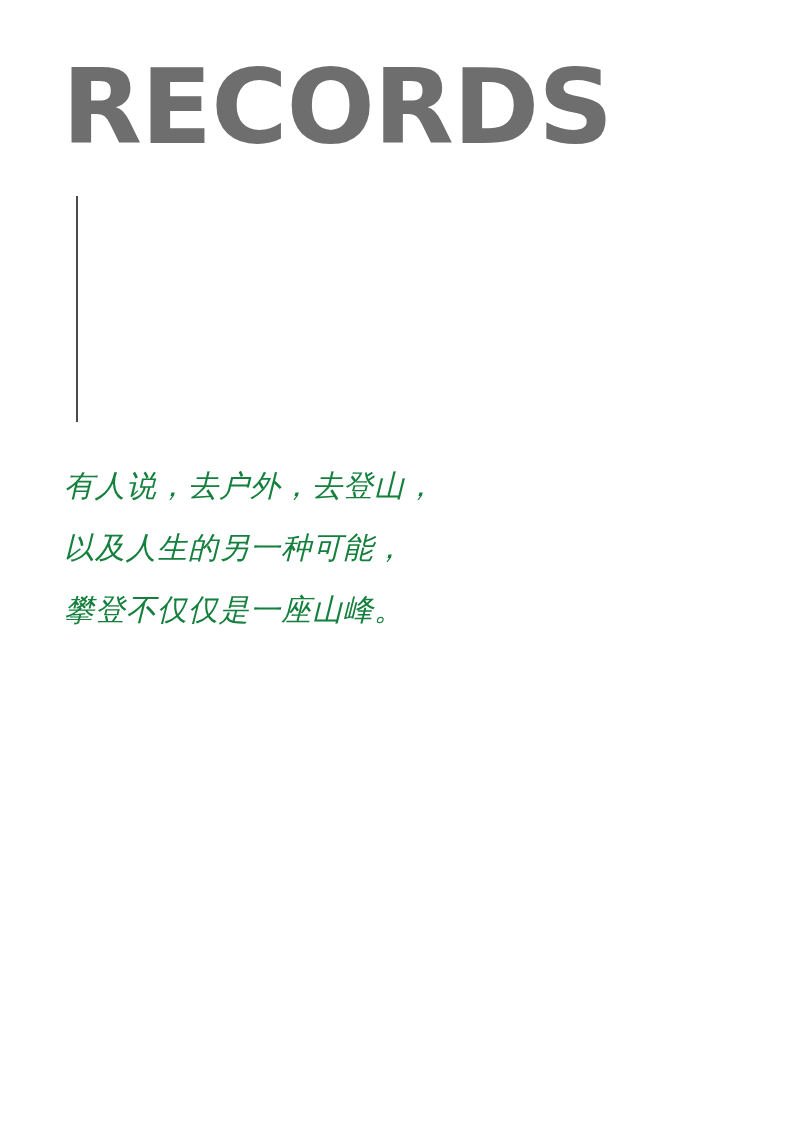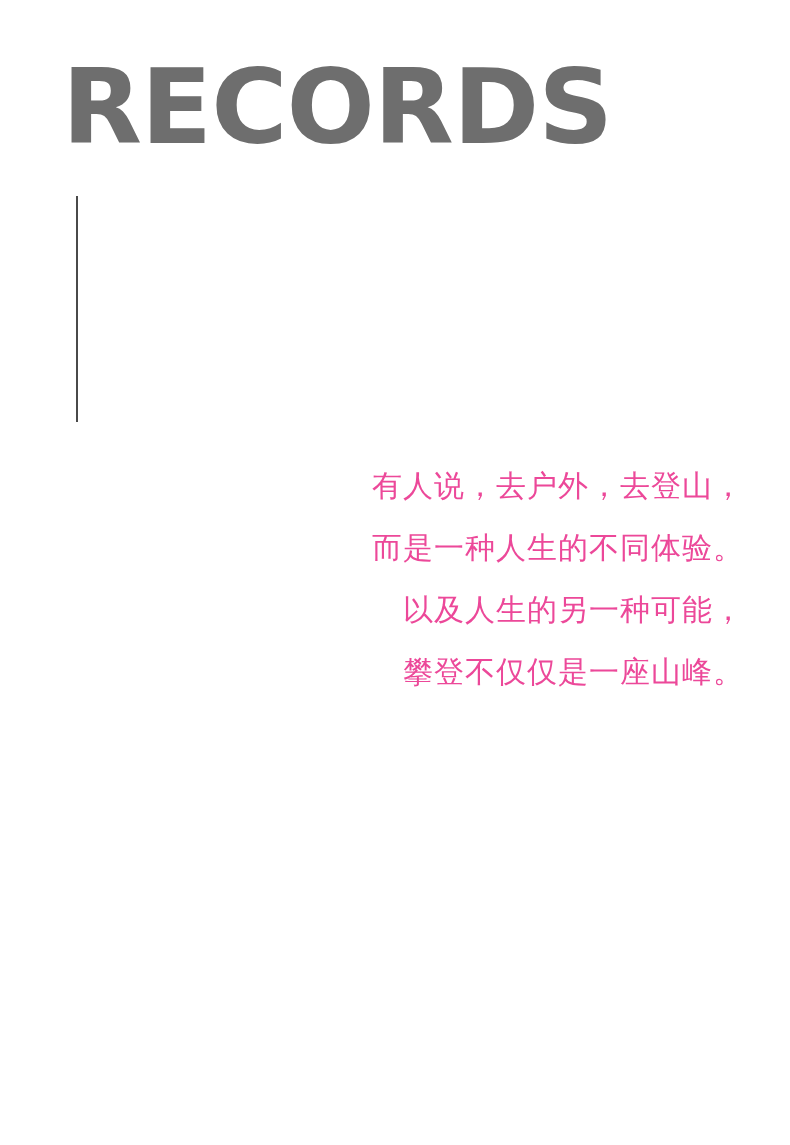--- a/index.html
+++ b/index.html
@@ -11,21 +11,20 @@
     height: 1145px;
     background: #ffffff;
     font-family: "Liberation Sans", sans-serif;
     overflow: hidden;
   }
   .page {
     position: relative;
     width: 790px;
     height: 1145px;
     box-sizing: border-box;
-    text-align: right;
   }
   .title {
     position: absolute;
     left: 62px;
     top: 55px;
     font-family: "DejaVu Sans", sans-serif;
     font-weight: bold;
     font-size: 104px;
     line-height: 1;
     letter-spacing: -1px;
@@ -43,34 +42,34 @@
   .poem {
     position: absolute;
     left: 64px;
     top: 455px;
     width: 680px;
   }
   .poem-line {
     font-family: "DejaVu Sans", sans-serif;
     font-size: 30px;
     line-height: 62px;
-    color: #ec4899;
+    color: #15803d;
     letter-spacing: 1px;
     white-space: nowrap;
+    font-style: italic;
   }
 </style>
 </head>
 <body>
 
 <div class="page">
 
   <div class="title">RECORDS</div>
 
   <div class="rule"></div>
 
   <div class="poem">
     <div class="poem-line">有人说，去户外，去登山，</div>
-    <div class="poem-line">而是一种人生的不同体验。</div>
     <div class="poem-line">以及人生的另一种可能，</div>
     <div class="poem-line">攀登不仅仅是一座山峰。</div>
   </div>
 
 </div>
 
 </body></html>

